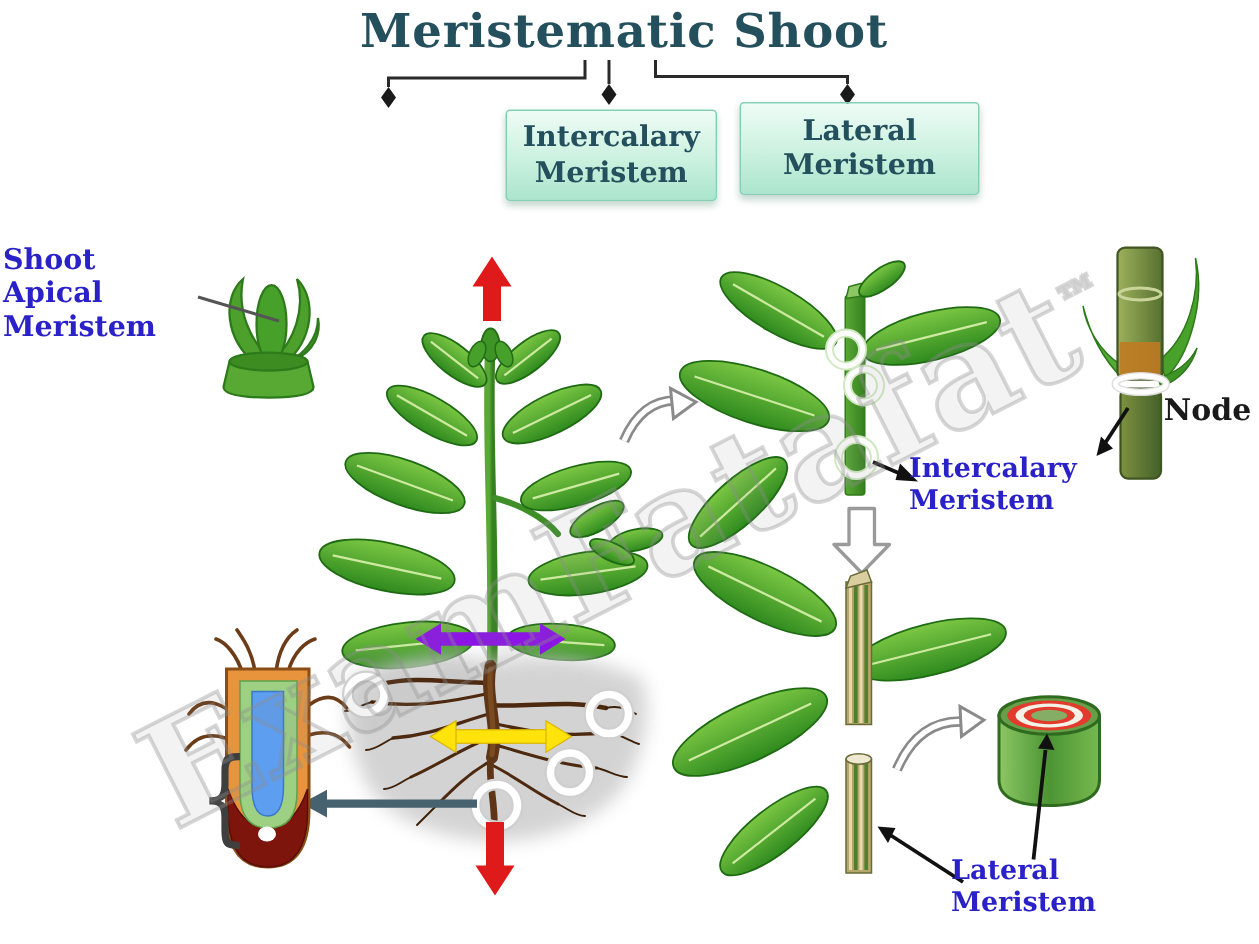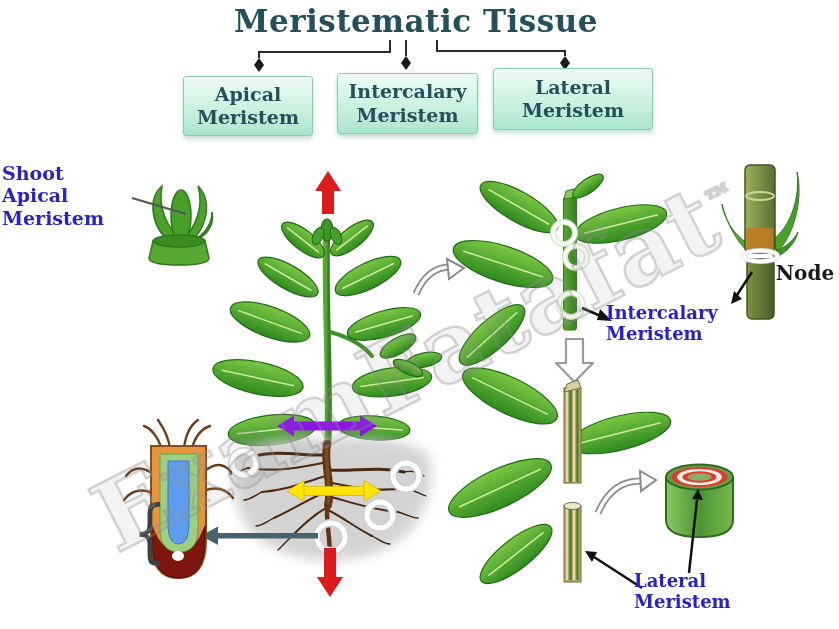--- a/index.html
+++ b/index.html
@@ -30,25 +30,22 @@
              white-space:nowrap;pointer-events:none;}
   .watermark sup{font-size:30px;}
 </style>
 </head>
 <body>
 
 <div class="canvas">
 
   <div class="watermark"><span>ExamFatafat</span><sup>™</sup></div>
 
-  <div class="title">Meristematic Tissue</div>
-
-  <div class="box box-apical">
-    <span>Apical Meristem</span>
-  </div>
+  <div class="title">Meristematic Shoot</div>
+
   <div class="box box-intercalary">
     <span>Intercalary Meristem</span>
   </div>
   <div class="box box-lateral">
     <span>Lateral Meristem</span>
   </div>
 
   <div class="callout callout-shoot">Shoot Apical Meristem</div>
   <div class="brace">{</div>
   <div class="callout callout-intercalary">Intercalary Meristem</div>

